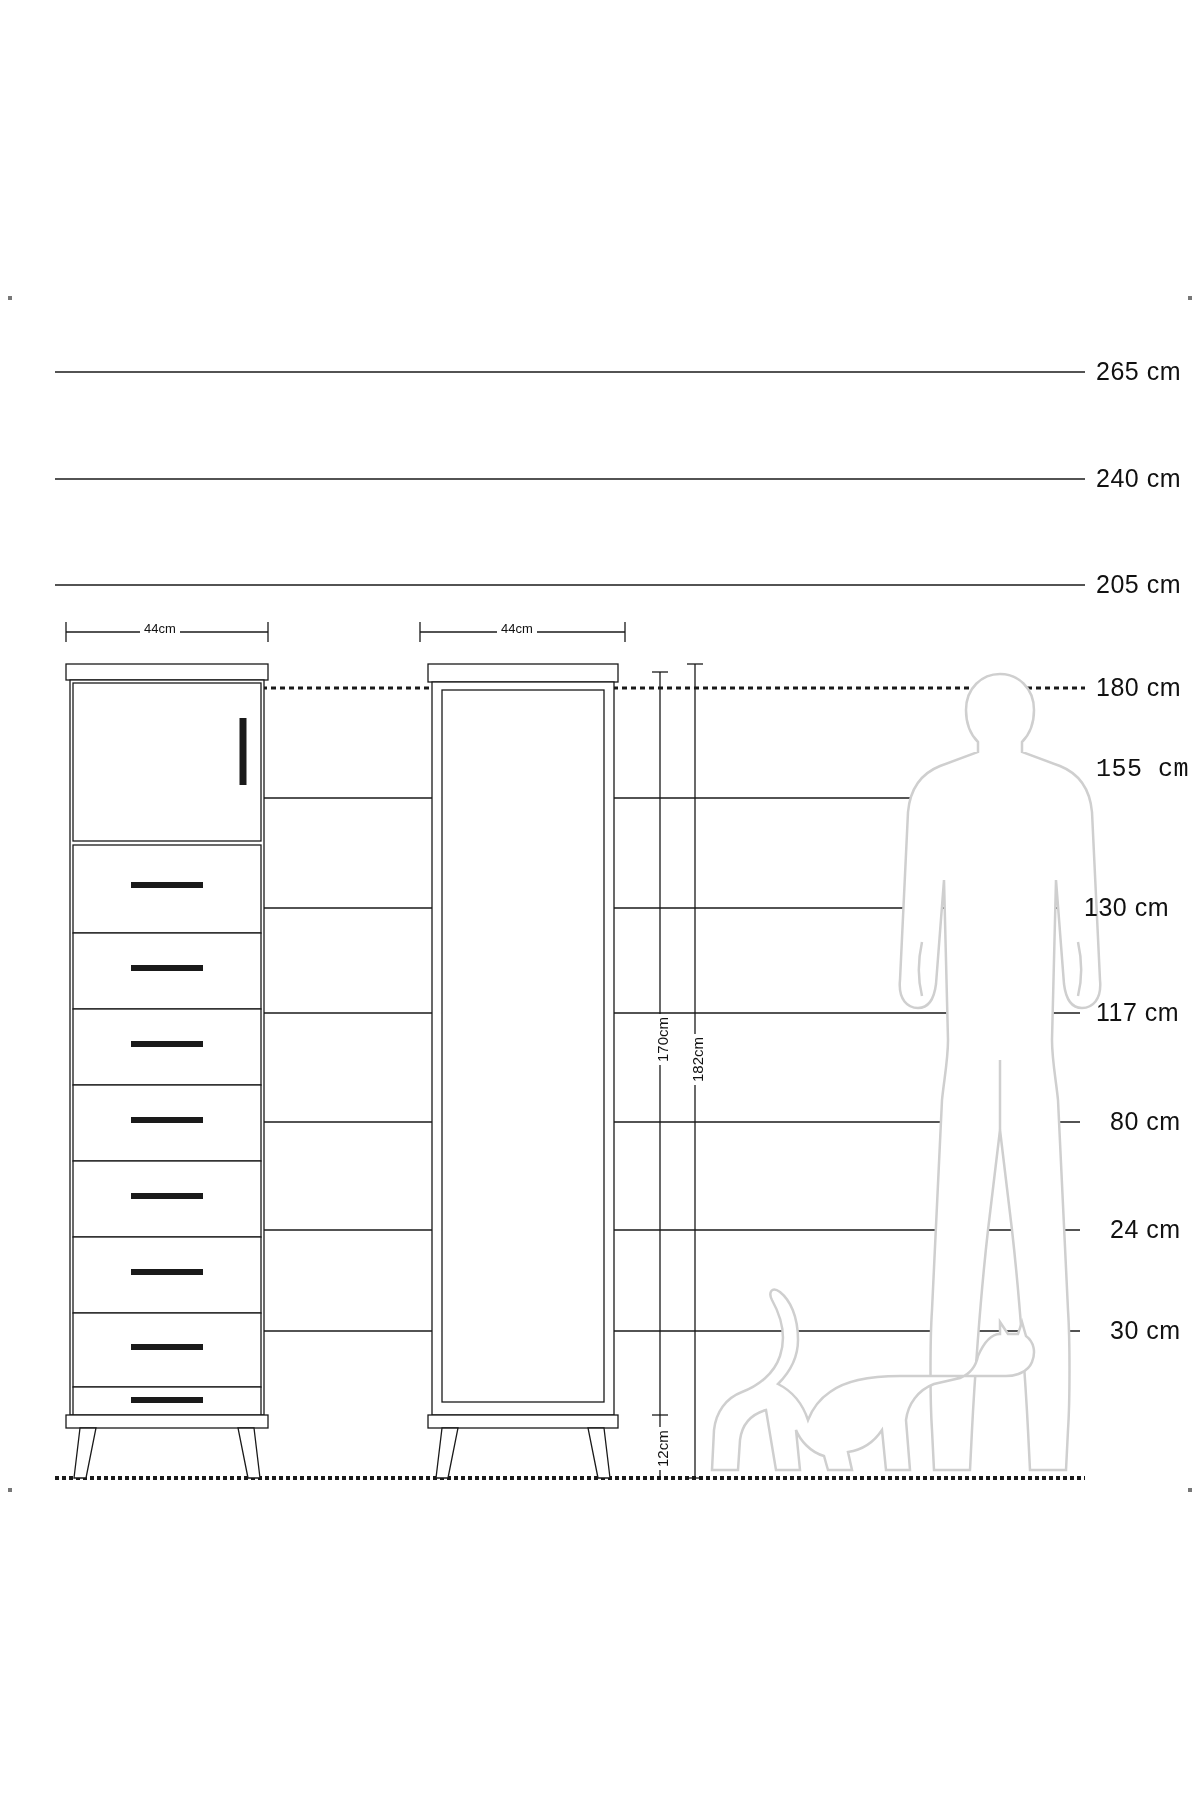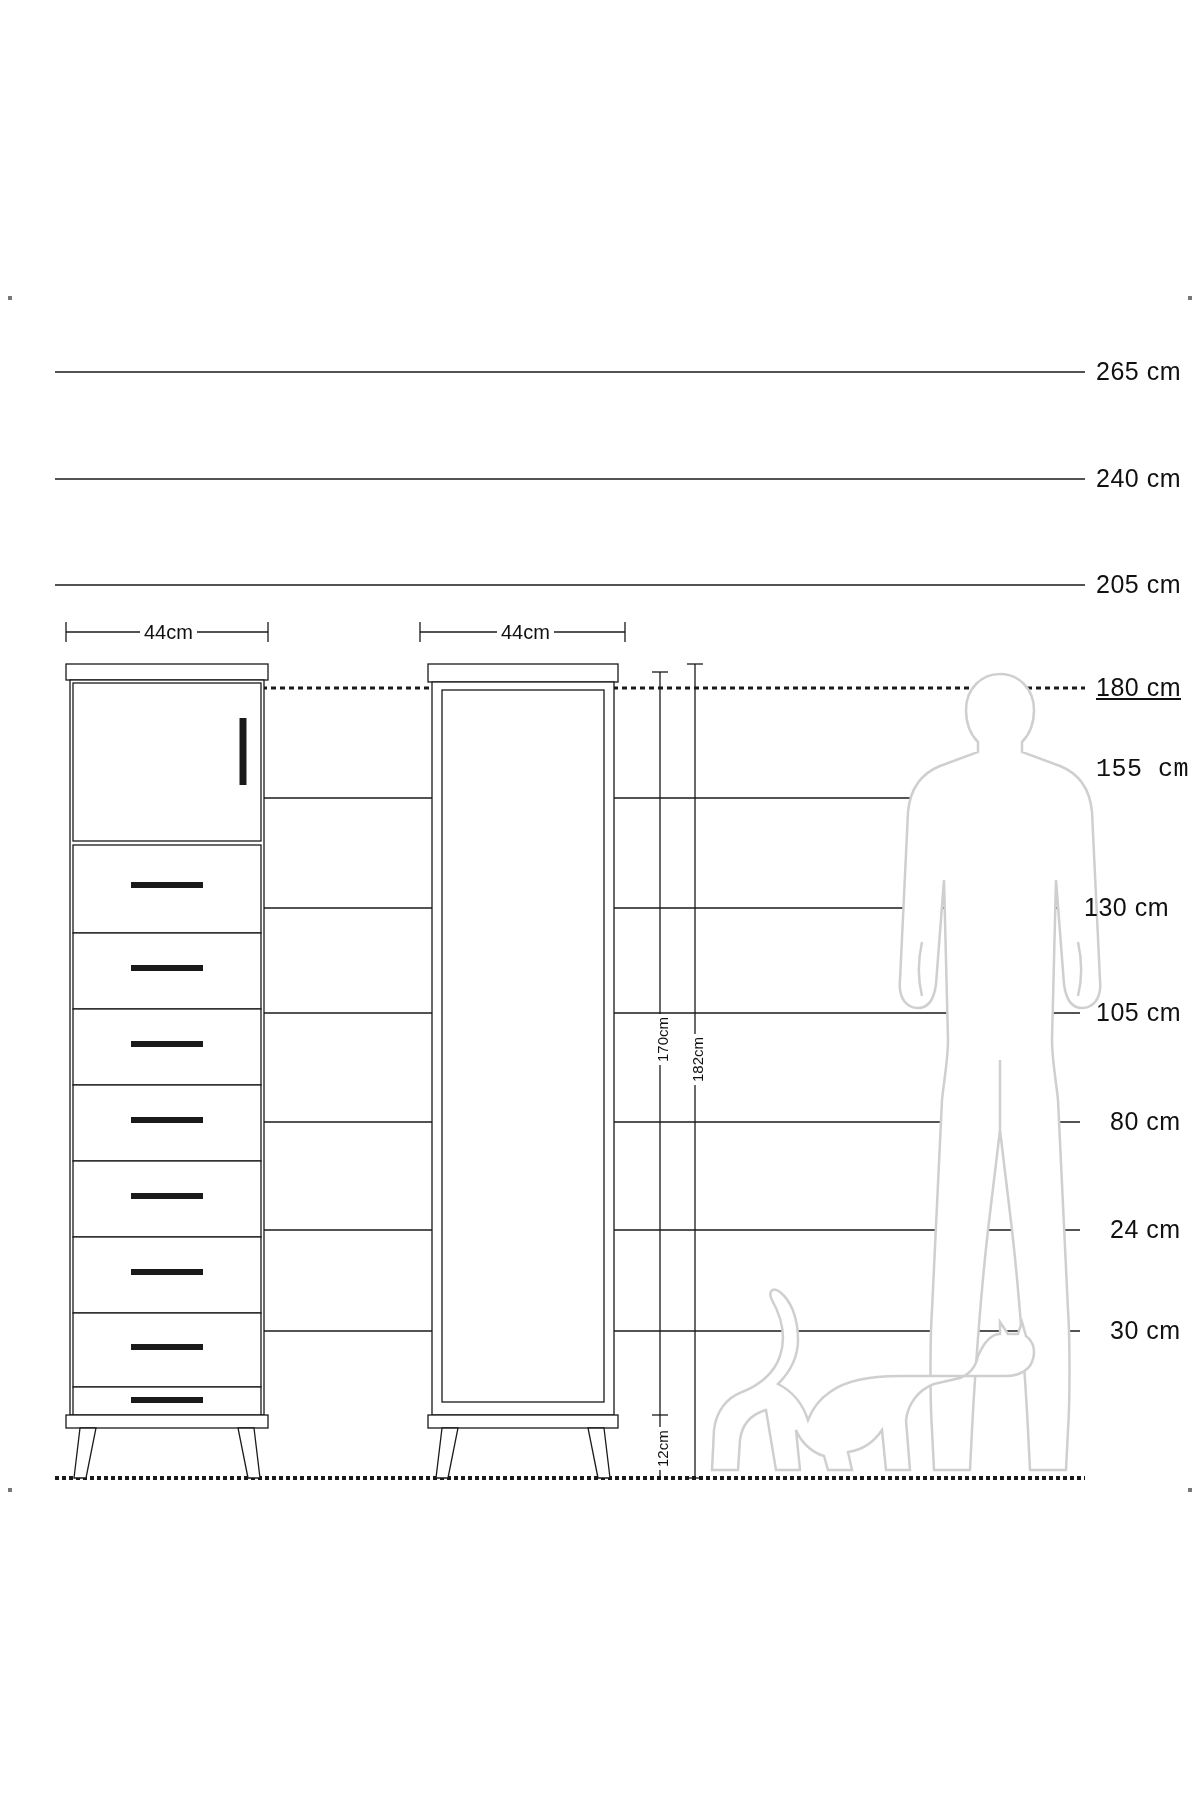--- a/index.html
+++ b/index.html
@@ -2,21 +2,21 @@
 <html><head>
 <meta charset="utf-8">
 <style>
   html,body{margin:0;padding:0;background:#ffffff;}
   body{width:1200px;height:1800px;position:relative;overflow:hidden;
        font-family:"Liberation Sans", sans-serif;color:#1a1a1a;}
   .stage{position:absolute;left:0;top:0;width:1200px;height:1800px;}
   svg.diagram{position:absolute;left:0;top:0;width:1200px;height:1800px;}
   .lbl{position:absolute;font-family:"Liberation Sans", sans-serif;
        font-size:25px;letter-spacing:0.5px;color:#111;white-space:nowrap;}
-  .dim-lbl{position:absolute;font-size:20px;color:#111;white-space:nowrap;}
+  .dim-lbl{position:absolute;font-size:13px;color:#111;white-space:nowrap;}
   .vlbl{position:absolute;font-size:15px;color:#111;white-space:nowrap;
         transform-origin:left top;transform:rotate(-90deg);}
   .corner-dot{position:absolute;width:4px;height:4px;background:#777;}
 </style>
 </head>
 <body>
 
 <div class="stage">
 
   <div class="corner-dot" style="left:8px;top:296px;"></div>
@@ -192,24 +192,24 @@
                  L960 1378
                  C970 1374 976 1366 978 1356 Z"></path>
       </g>
 
     </g>
   </svg>
 
   <div class="lbl" style="left:1096px;top:357px;">265 cm</div>
   <div class="lbl" style="left:1096px;top:464px;text-align:right;">240 cm</div>
   <div class="lbl" style="left:1096px;top:570px;text-align:right;">205 cm</div>
-  <div class="lbl" style="left:1096px;top:673px;text-decoration:underline;">180 cm</div>
+  <div class="lbl" style="left:1096px;top:673px;">180 cm</div>
   <div class="lbl" style="left:1096px;top:755px;font-family:Liberation Mono, monospace;">155 cm</div>
   <div class="lbl" style="left:1084px;top:893px;">130 cm</div>
-  <div class="lbl" style="left:1096px;top:998px;">105 cm</div>
+  <div class="lbl" style="left:1096px;top:998px;">117 cm</div>
   <div class="lbl" style="left:1110px;top:1107px;">80 cm</div>
   <div class="lbl" style="left:1110px;top:1215px;">24 cm</div>
   <div class="lbl" style="left:1110px;top:1316px;">30 cm</div>
 
   <div class="dim-lbl" style="left:140px;top:621px;background:#fff;padding:0 4px;">44cm</div>
   <div class="dim-lbl" style="left:497px;top:621px;background:#fff;padding:0 4px;">44cm</div>
 
   <div class="vlbl" style="left:654px;top:1065px;background:#fff;padding:0 3px;">170cm</div>
   <div class="vlbl" style="left:689px;top:1085px;background:#fff;padding:0 3px;">182cm</div>
   <div class="vlbl" style="left:654px;top:1470px;background:#fff;padding:0 3px;">12cm</div>

